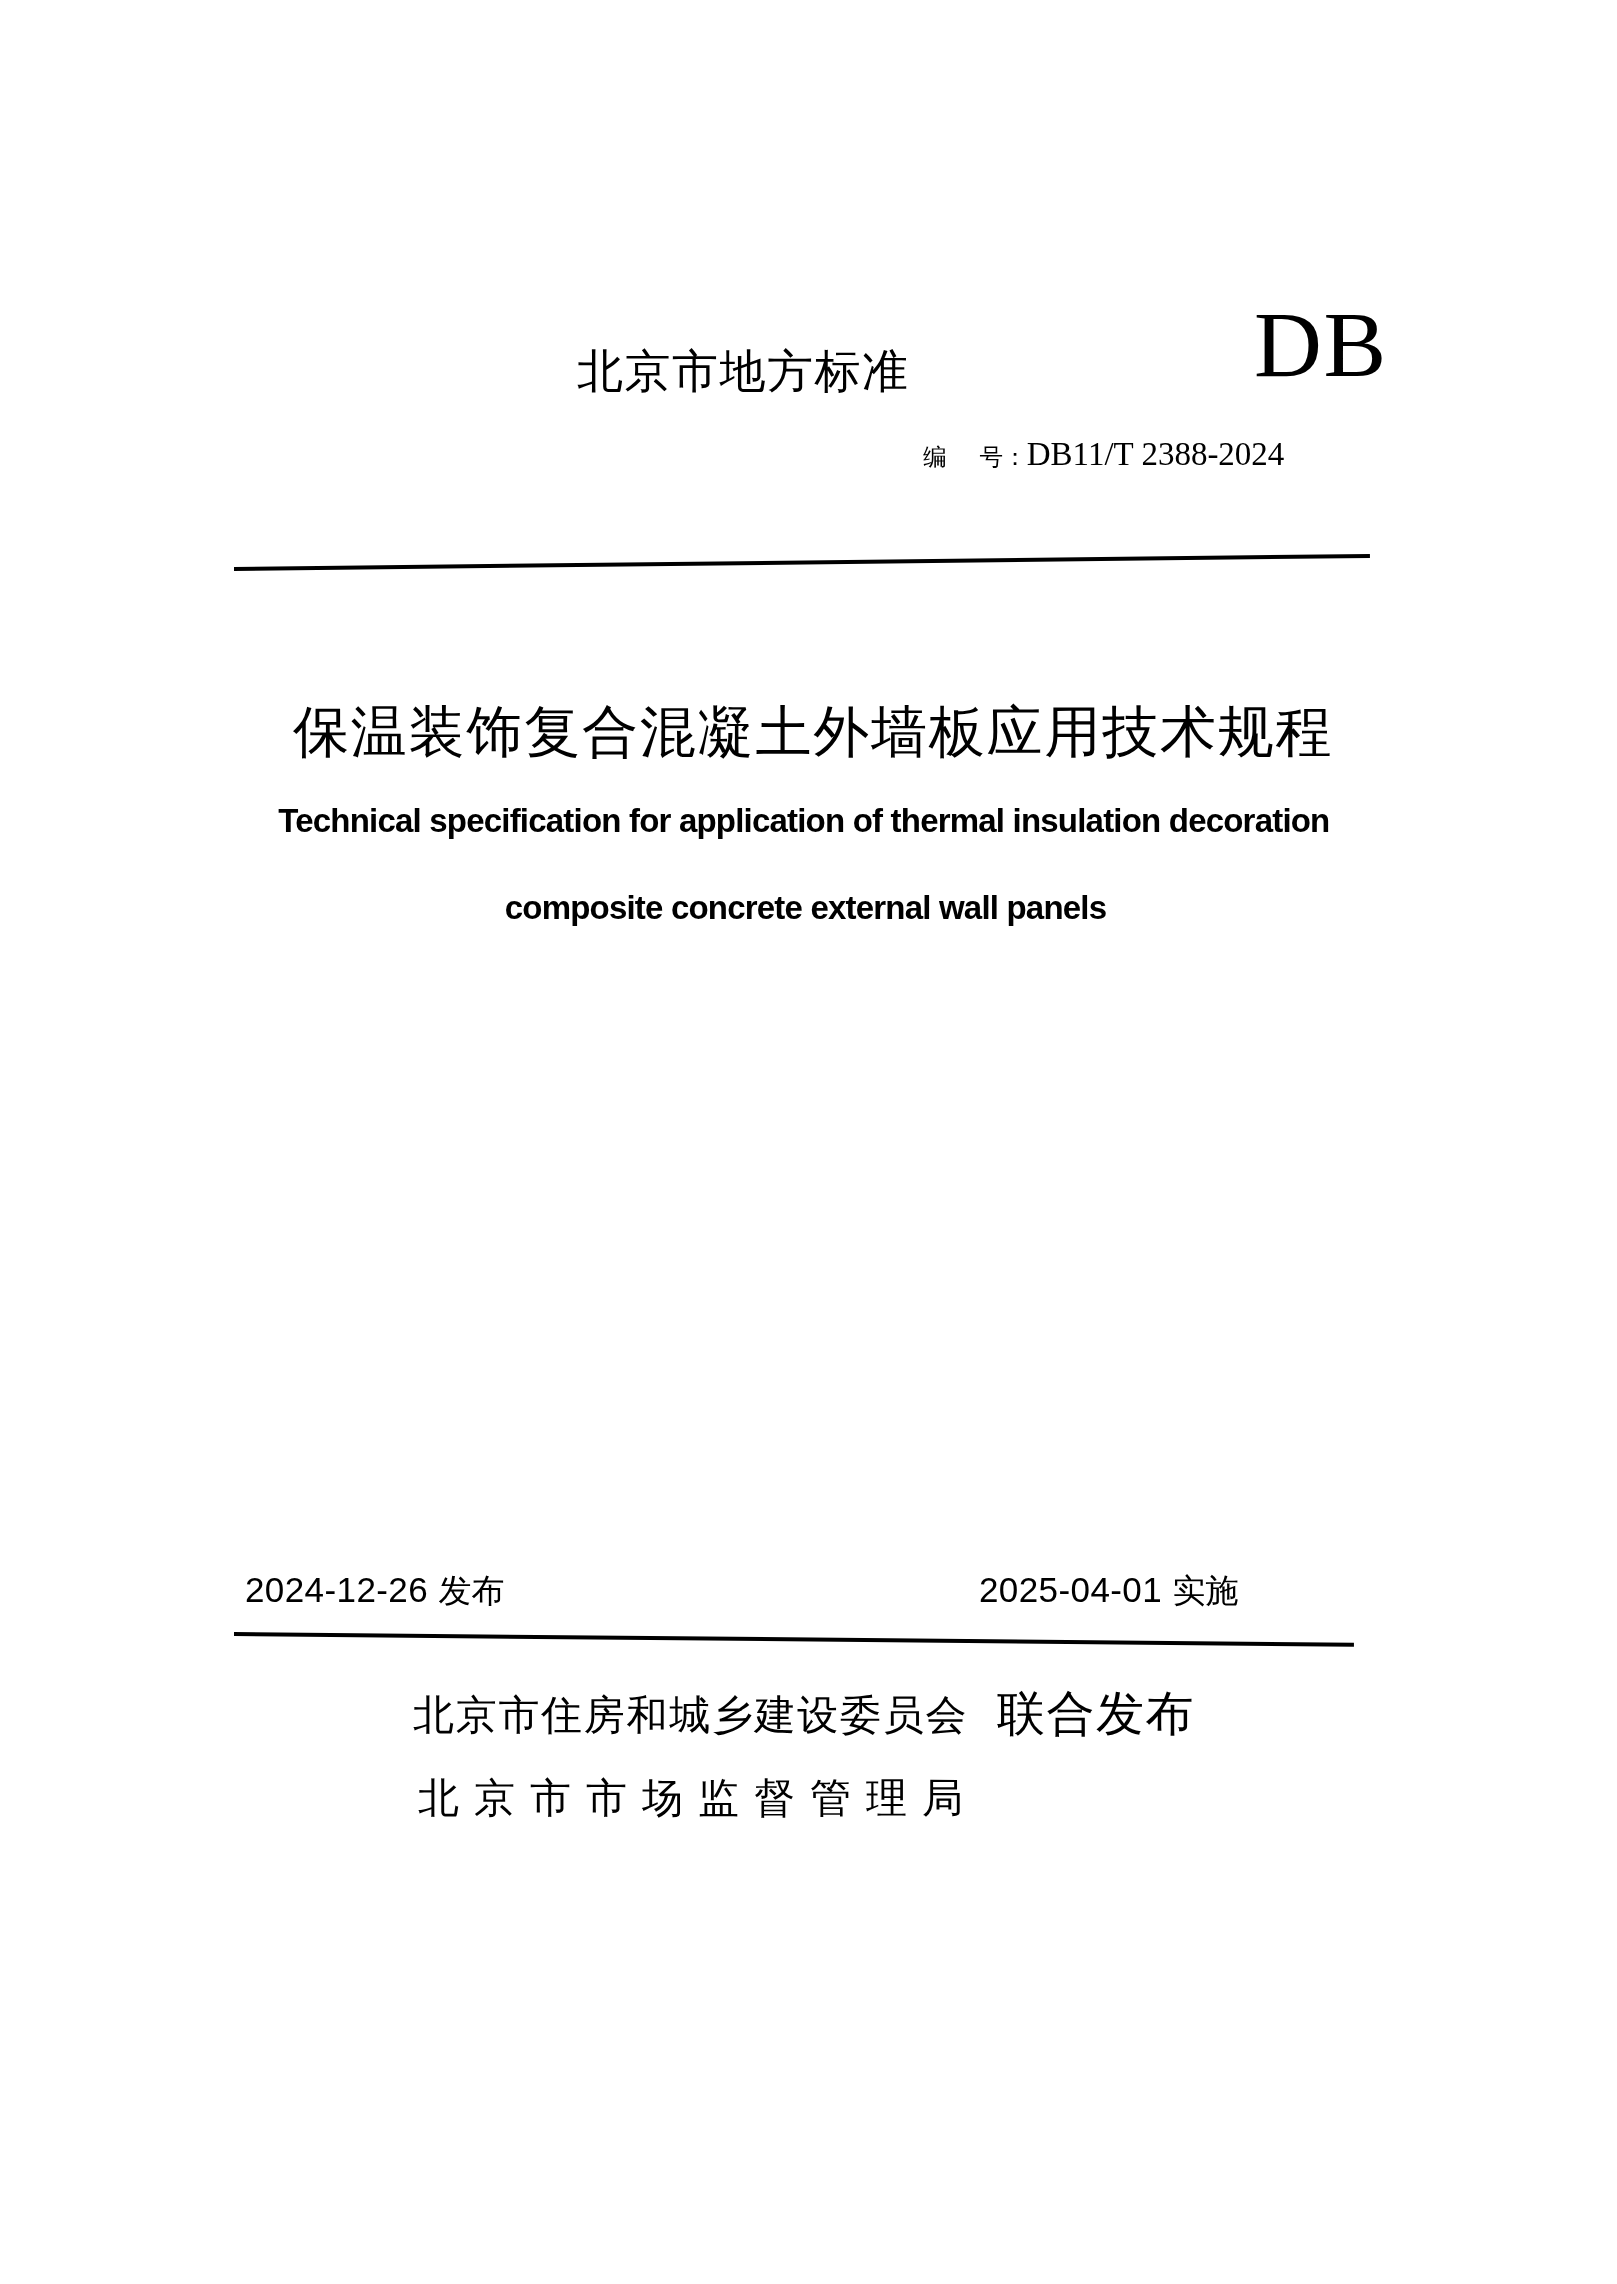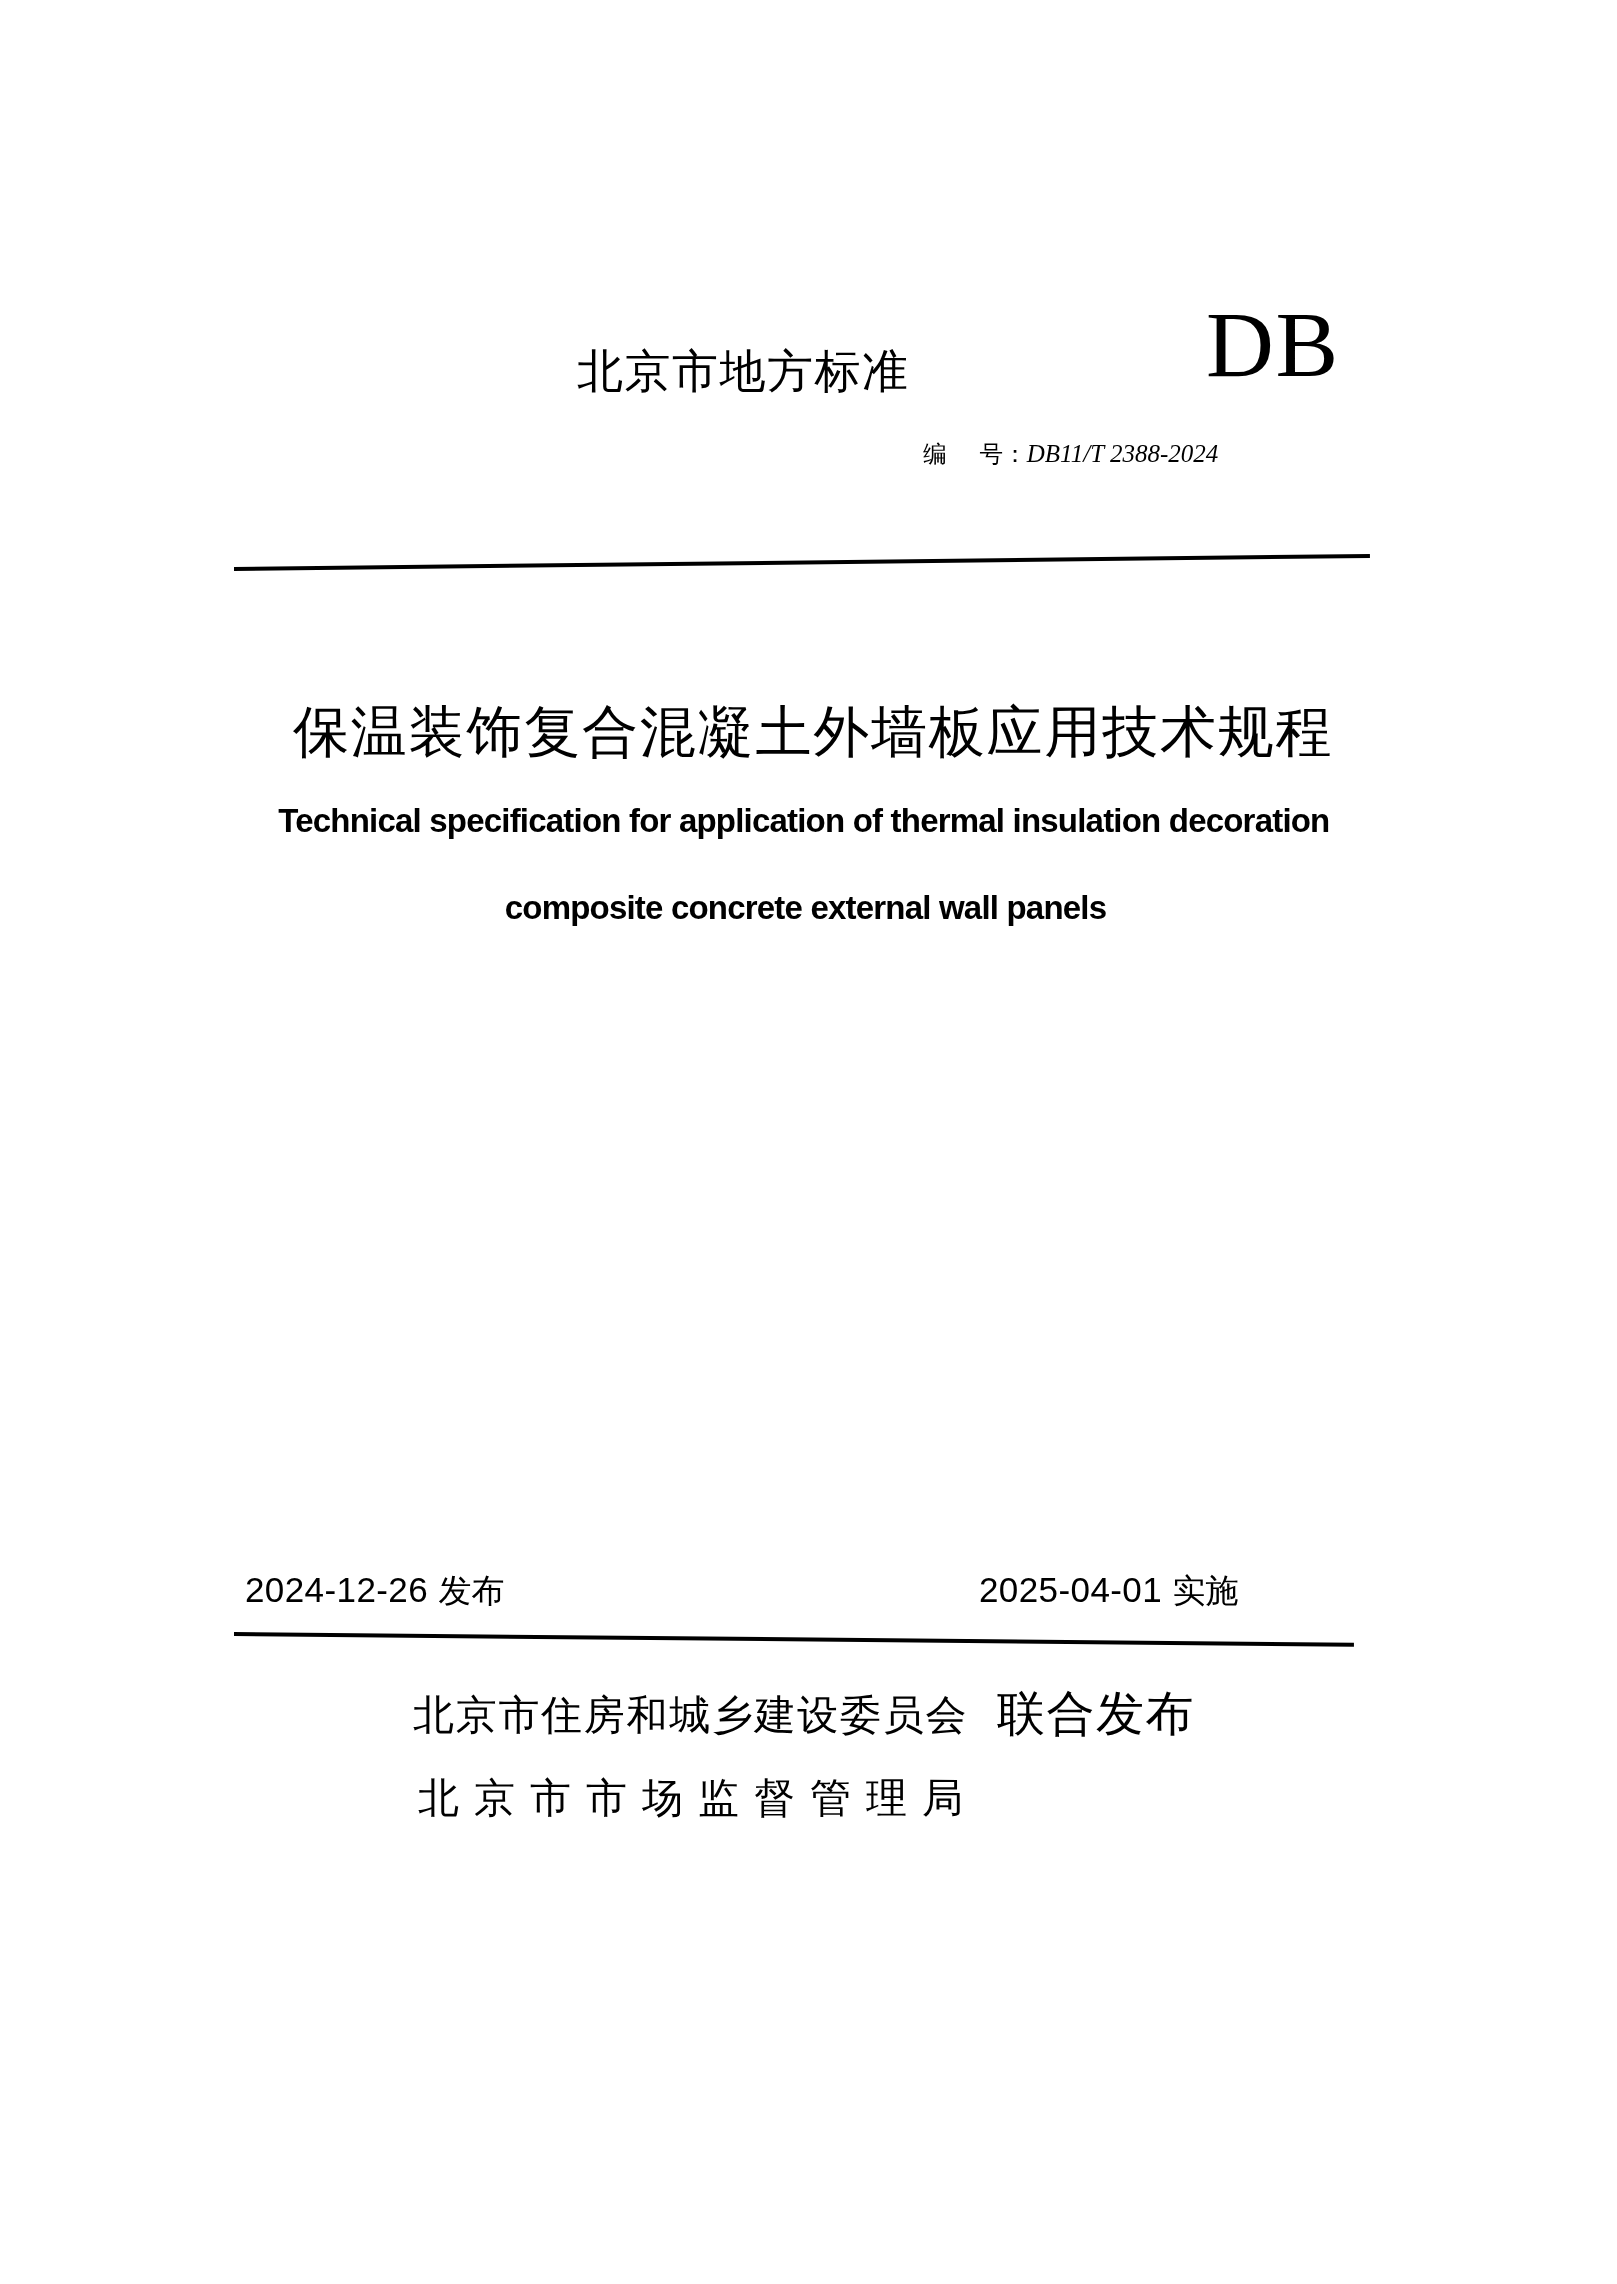--- a/index.html
+++ b/index.html
@@ -21,42 +21,41 @@
     .std-label {
       left: 577px;
       top: 341px;
       font-size: 46px;
       line-height: 61px;
       letter-spacing: 1.5px;
       font-family: "DejaVu Sans", sans-serif;
     }
     
     .db-logo {
-      left: 1206px;
+      left: 1254px;
       top: 291px;
       font-size: 94px;
       line-height: 107px;
       font-family: "Liberation Serif", "DejaVu Serif", serif;
       letter-spacing: 1.5px;
     }
     
     .std-number {
       left: 923px;
       top: 435px;
       font-size: 24px;
       line-height: 38px;
     }
     .std-number .cn {
       font-family: "DejaVu Sans", sans-serif;
       font-size: 23.6px;
     }
     .std-number .num {
       font-family: "Liberation Serif", "DejaVu Serif", serif;
-      font-size: 25px;
-      font-style: italic;
+      font-size: 33px;
     }
     .std-number .gap { display: inline-block; width: 33px; }
 
     
     .rule {
       position: absolute;
       height: 3.8px;
       background: #000000;
       transform-origin: 0 50%;
     }

